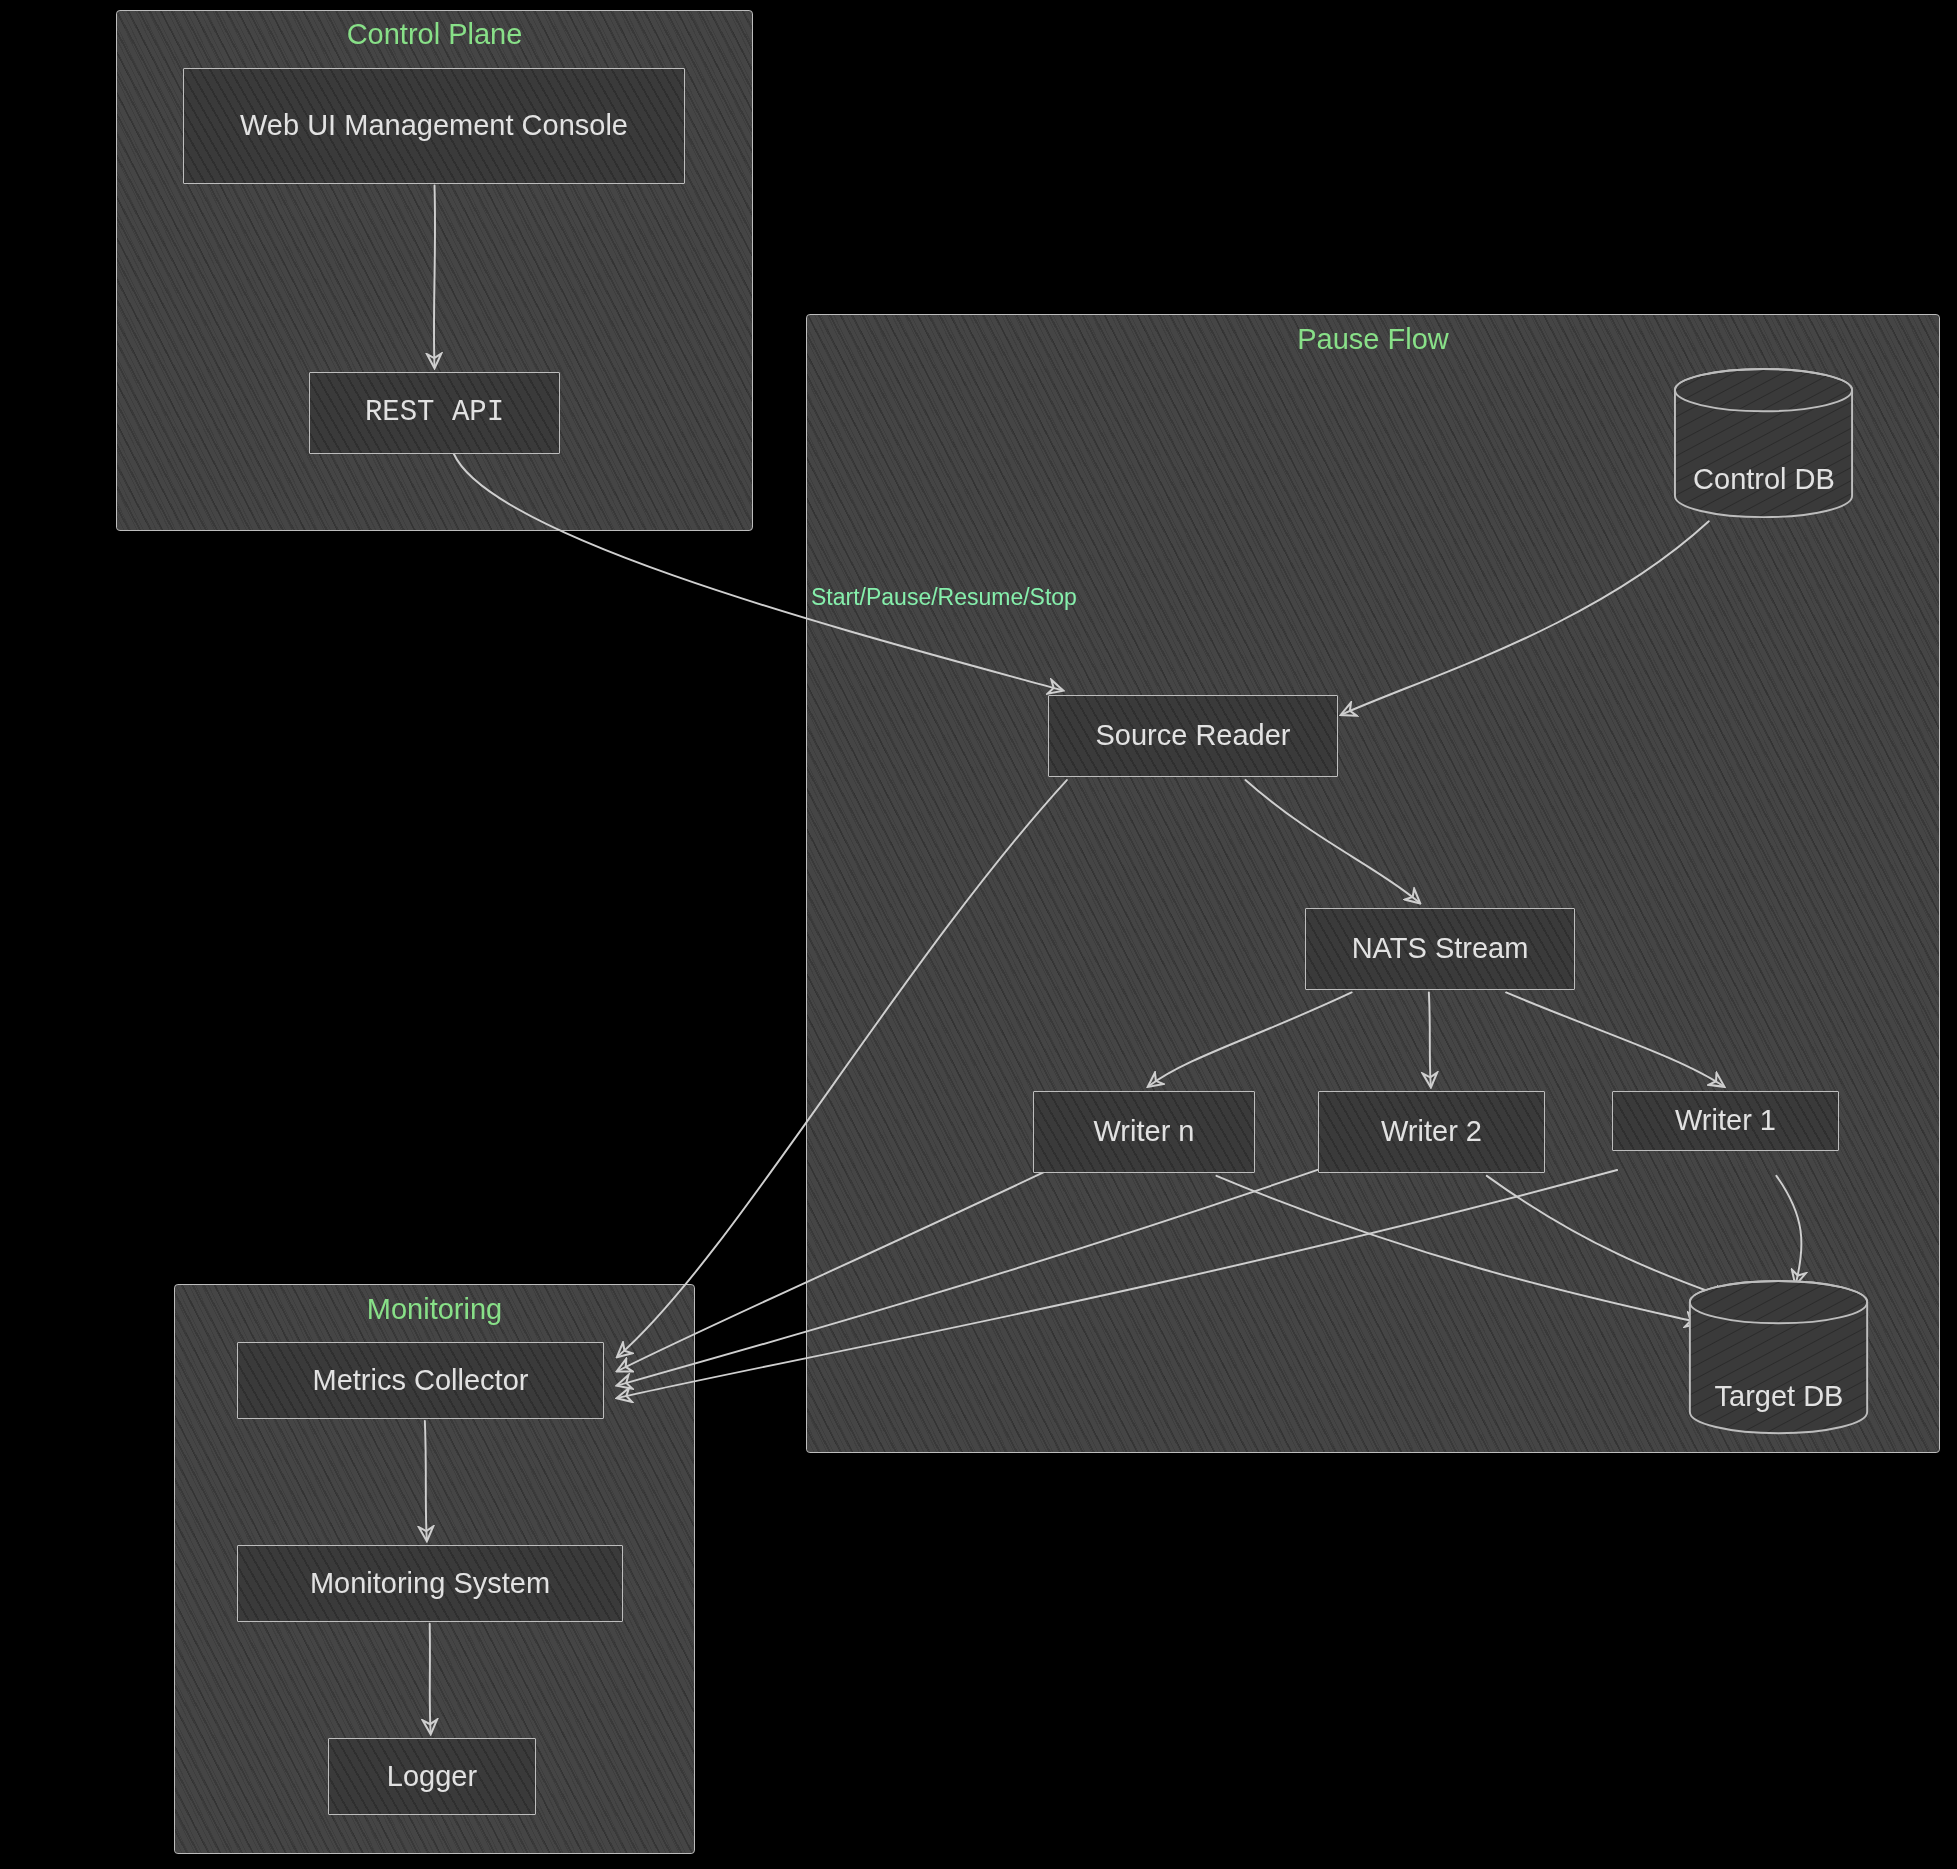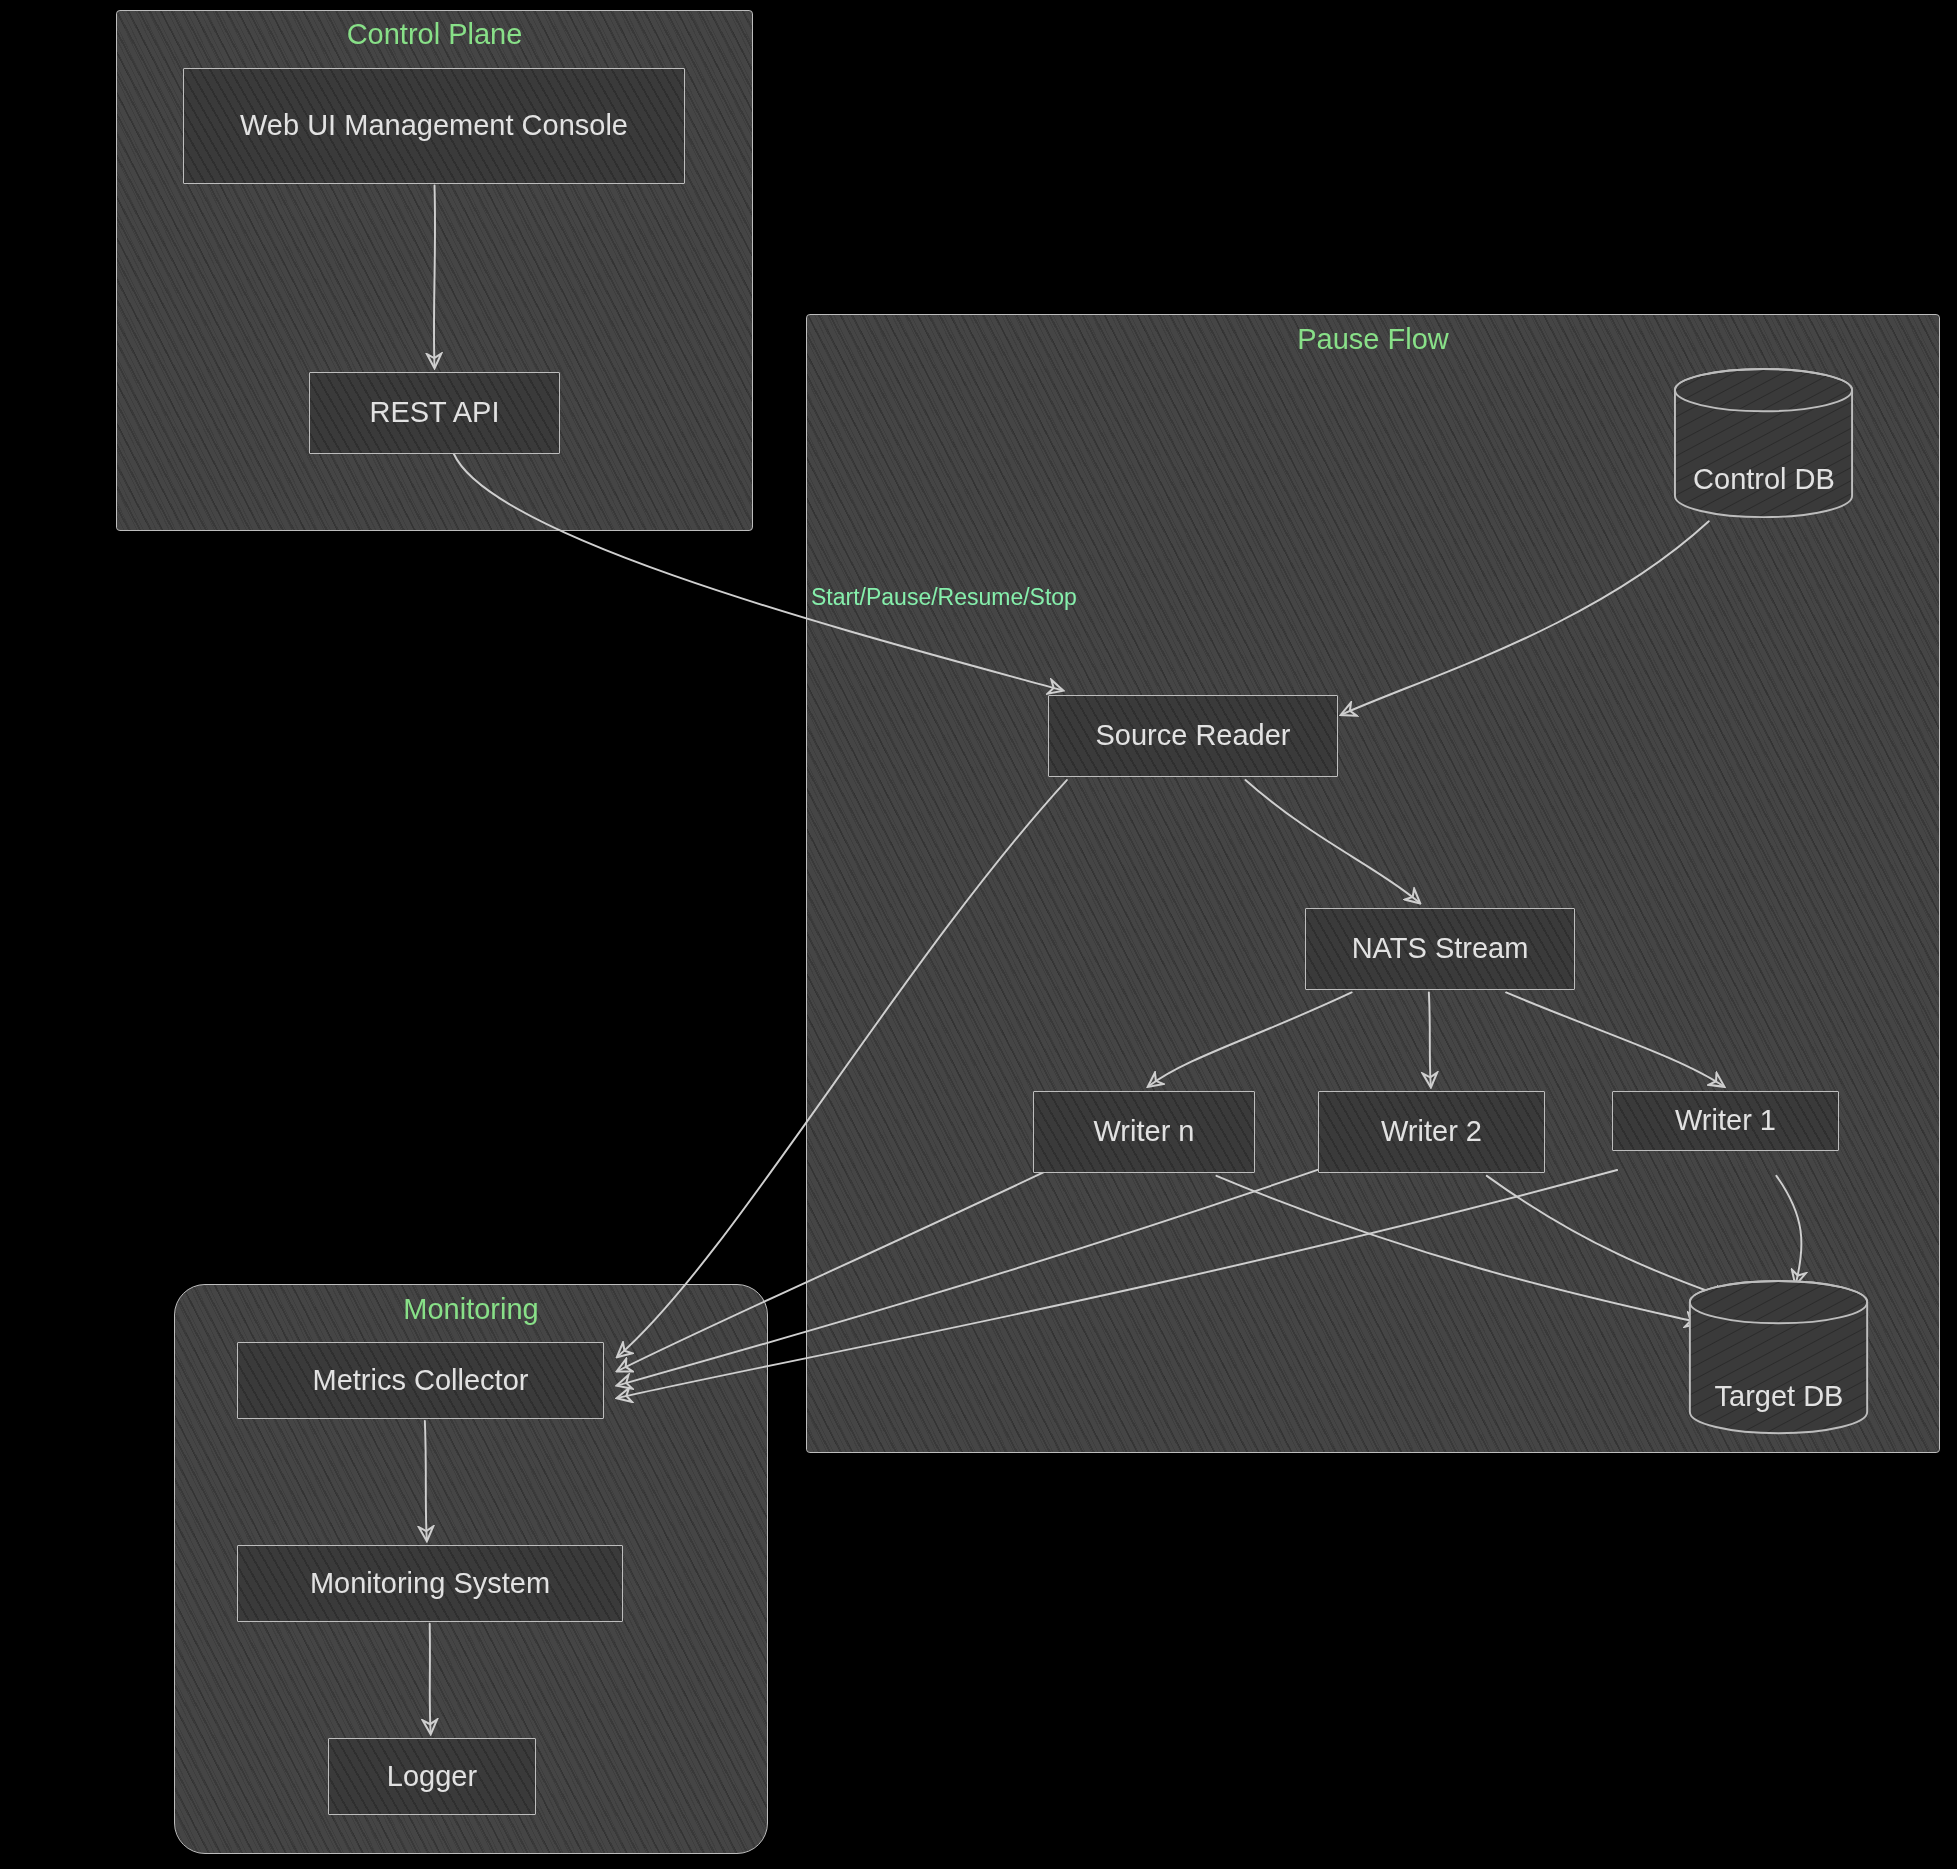--- a/index.html
+++ b/index.html
@@ -101,21 +101,21 @@
     <div class="hatch"></div>
       <div class="hatch2"></div>
     <div class="group-title">Control Plane</div>
   </div>
 
   <div class="node" style="left:183px;top:68px;width:502px;height:116px;">
     <div class="nh"></div>
     <span>Web UI Management Console</span>
   </div>
 
-  <div class="node" style="left:309px;top:372px;width:251px;height:82px;">
+  <div class="node" style="left:309px;top:372px;width:251px;height:82px;font-family:Liberation Mono, monospace;">
     <div class="nh"></div>
     <span>REST API</span>
   </div>
 
   <div class="group" style="left:806px;top:314px;width:1134px;height:1139px;">
     <div class="hatch"></div>
       <div class="hatch2"></div>
     <div class="group-title">Pause Flow</div>
   </div>
 
@@ -159,21 +159,21 @@
 
   <div class="db" style="left:1685px;top:1279px;width:188px;">
     <svg width="188" height="159" viewBox="0 0 195 165">
       <ellipse cx="97" cy="24" rx="92" ry="22" fill="url(#dbh1)" stroke="#bdbdbd" stroke-width="2"></ellipse>
       <path d="M5 24 L5 138 A92 22 0 0 0 189 138 L189 24" fill="url(#dbh1)" stroke="#bdbdbd" stroke-width="2"></path>
       <ellipse cx="97" cy="24" rx="92" ry="22" fill="none" stroke="#bdbdbd" stroke-width="2"></ellipse>
     </svg>
     <div class="db-label">Target DB</div>
   </div>
 
-  <div class="group" style="left:174px;top:1284px;width:594px;height:570px;border-radius:31px;">
+  <div class="group" style="left:174px;top:1284px;width:521px;height:570px;">
     <div class="hatch"></div>
       <div class="hatch2"></div>
     <div class="group-title">Monitoring</div>
   </div>
 
   <div class="node" style="left:237px;top:1342px;width:367px;height:77px;">
     <div class="nh"></div>
     <span>Metrics Collector</span>
   </div>
   <div class="node" style="left:237px;top:1545px;width:386px;height:77px;">

